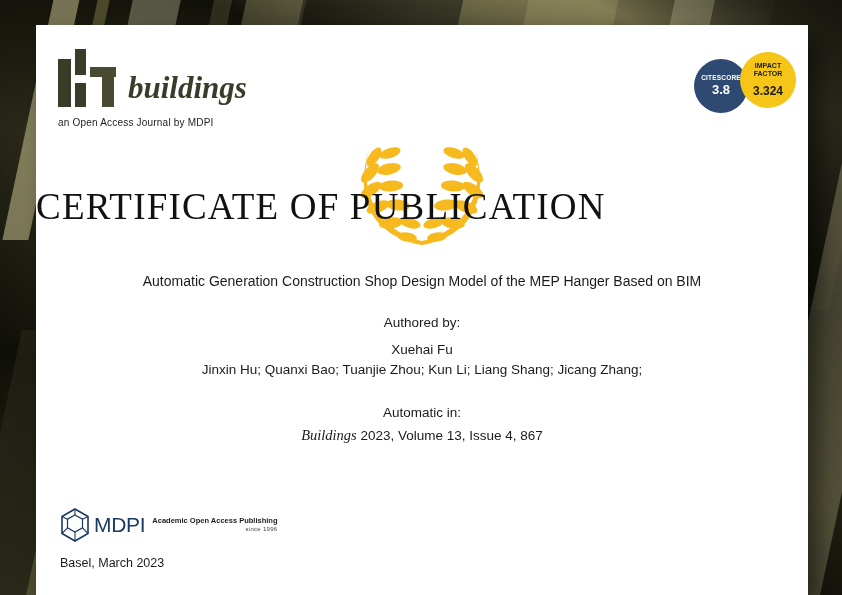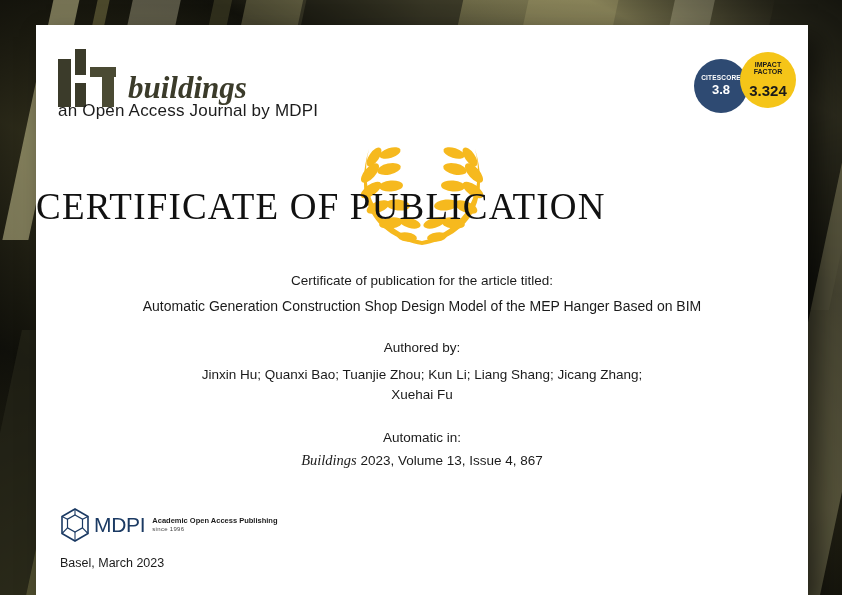--- a/index.html
+++ b/index.html
@@ -98,22 +98,22 @@
     font-weight: bold;
     font-size: 31px;
     color: #3b3b2a;
     margin-left: 12px;
     line-height: 1;
     padding-bottom: 4px;
   }
   .journal-sub {
     position: absolute;
     left: 22px;
-    top: 76px;
-    font-size: 17px;
+    top: 92px;
+    font-size: 10px;
     color: #1c1c1c;
     letter-spacing: 0.2px;
   }
 
   
   .badges {
     position: absolute;
     right: 12px;
     top: 22px;
     display: flex;
@@ -138,21 +138,21 @@
   }
   .badge-impact {
     width: 56px; height: 56px;
     background: #f5c518;
     color: #1a1a1a;
     z-index: 2;
   }
   .badge-label { font-size: 6.5px; font-weight: bold; letter-spacing: 0.2px; }
   .badge-label-2 { font-size: 7px; font-weight: bold; }
   .badge-value { font-size: 13px; font-weight: bold; margin-top: 1px; }
-  .badge-value-sm { font-size: 15px; font-weight: bold; margin-top: 8px; }
+  .badge-value-sm { font-size: 12px; font-weight: bold; margin-top: 8px; }
 
   
   .title-zone {
     position: absolute;
     left: 0; right: 0;
     top: 112px;
     height: 120px;
   }
   .laurel {
     position: absolute;
@@ -226,20 +226,21 @@
   .mdpi-text {
     font-family: "Liberation Sans", sans-serif;
     font-weight: normal;
     font-size: 21px;
     color: #1b3a63;
     letter-spacing: -0.3px;
   }
   .mdpi-tag {
     margin-left: 7px;
     line-height: 1.15;
+    text-align: right;
   }
   .mdpi-tag-1 {
     font-size: 7.5px;
     font-weight: bold;
     color: #1b1b1b;
   }
   .mdpi-tag-2 {
     font-size: 6px;
     color: #444444;
     letter-spacing: 0.3px;
@@ -338,27 +339,26 @@
               <ellipse cx="117" cy="86" rx="11" ry="5" transform="rotate(-16 117 86)"></ellipse>
               <ellipse cx="120" cy="100" rx="10" ry="4.5" transform="rotate(-8 120 100)"></ellipse>
             </g>
           </g>
         </svg>
       </div>
       <div class="cert-title">CERTIFICATE OF PUBLICATION</div>
     </div>
 
     <div class="cert-body">
-      <div class="line-label">Certificate of publication for the article titled:</div>
       <div class="article-title">Automatic Generation Construction Shop Design Model of the MEP Hanger Based on BIM</div>
 
       <div class="line-label">Authored by:</div>
       <div class="authors">
+        <div>Xuehai Fu</div>
         <div>Jinxin Hu; Quanxi Bao; Tuanjie Zhou; Kun Li; Liang Shang; Jicang Zhang;</div>
-        <div>Xuehai Fu</div>
       </div>
 
       <div class="pub-in">Automatic in:</div>
       <div class="pub-ref"><em>Buildings</em><span> 2023, Volume 13, Issue 4, 867</span></div>
     </div>
 
     <div class="mdpi-logo">
       <div class="mdpi-hex">
         <svg viewBox="0 0 30 34" width="30" height="34" aria-hidden="true">
           <polygon points="15,1 28,8.5 28,25.5 15,33 2,25.5 2,8.5" fill="none" stroke="#1b3a63" stroke-width="1.6"></polygon>

